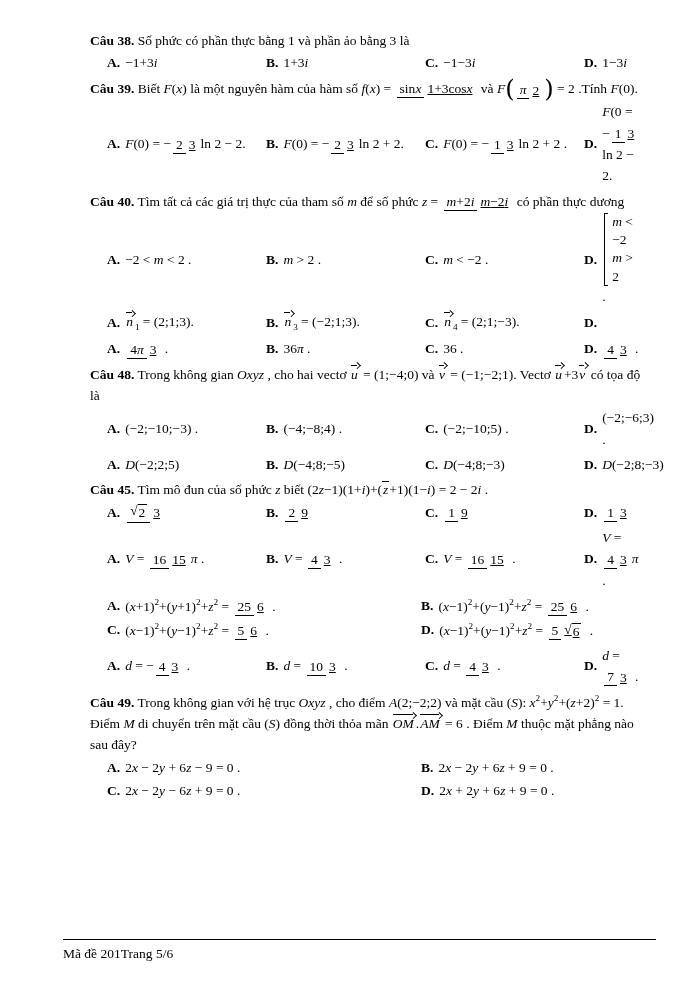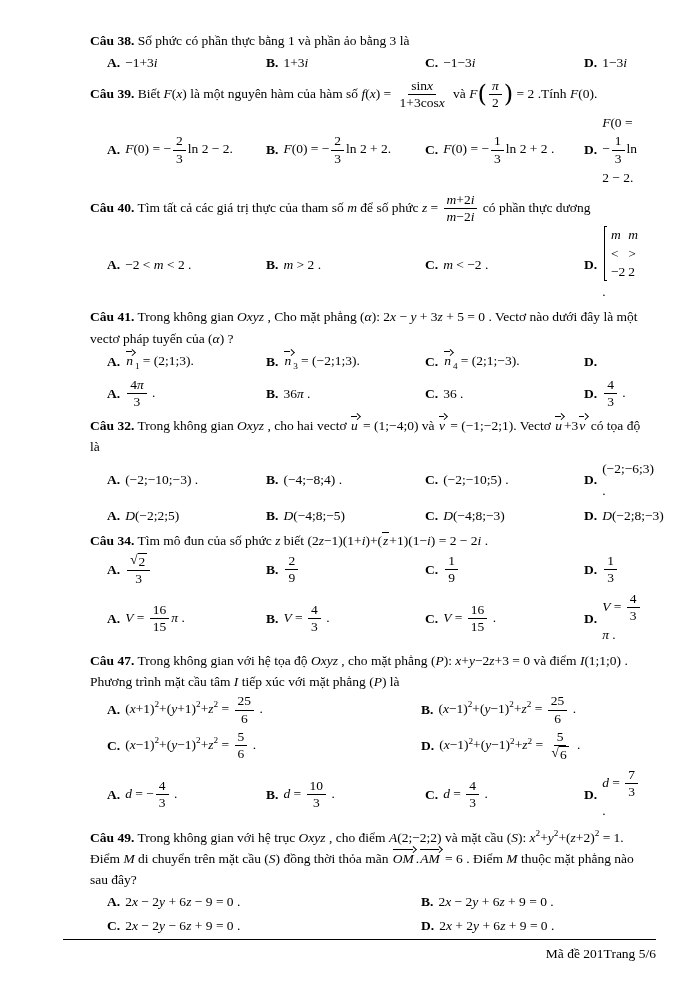--- a/index.html
+++ b/index.html
@@ -15,40 +15,40 @@
   .stem{text-align:left;}
   .options{display:grid;padding-left:17px;column-gap:4px;row-gap:2px;margin:1px 0 0 0;}
   .options.c4{grid-template-columns:155px 155px 155px 1fr;}
   .options.c2{grid-template-columns:310px 1fr;}
   .option{display:flex;align-items:center;gap:5px;}
   .olabel{font-weight:bold;}
   b{font-weight:bold;}
   i{font-style:italic;}
   sup{font-size:0.68em;}
   sub{font-size:0.68em;}
-  .frac{display:inline-flex;flex-direction:column;align-items:center;vertical-align:middle;margin:0 2px;line-height:1.2;text-align:center;}
+  .frac{display:inline-flex;flex-direction:row;align-items:center;vertical-align:middle;margin:0 2px;line-height:1.2;text-align:center;}
   .frac .num{padding:0 3px;border-bottom:1px solid #000;display:inline-flex;align-items:flex-start;justify-content:center;}
-  .frac .den{padding:0 3px;display:inline-flex;align-items:flex-end;justify-content:center;}
+  .frac .den{padding:0 3px;display:inline-flex;align-items:flex-end;justify-content:center;text-decoration:underline;}
   .vec{position:relative;display:inline-block;font-style:italic;padding:2px 2px 0 1px;line-height:1.15;}
   .vec::before{content:"";position:absolute;left:1px;right:3px;top:0;border-top:1px solid #000;}
   .vec::after{content:"";position:absolute;right:0;top:-1.5px;width:3.6px;height:3.6px;border-top:1px solid #000;border-right:1px solid #000;transform:rotate(45deg);}
   .bar{display:inline-block;border-top:1px solid #000;font-style:italic;line-height:1.15;padding:0 1px;margin-top:2px;}
   .sqrt{display:inline-flex;align-items:flex-start;line-height:1.2;}
   .sqrt .rad{line-height:1.1;}
   .sqrt .sqc{border-top:1px solid #000;line-height:1.2;padding:0 2px 0 1px;}
   .bpwrap{display:inline-flex;align-items:center;vertical-align:middle;}
   .bp{font-size:1.8em;font-weight:400;line-height:0.85;font-family:"DejaVu Serif",serif;}
   .cases{display:inline-flex;align-items:center;vertical-align:middle;margin-left:2px;}
   .brk{align-self:stretch;width:5px;border-left:1.4px solid #000;border-top:1.4px solid #000;border-bottom:1.4px solid #000;margin-right:4px;}
-  .ccol{display:inline-flex;flex-direction:row;}
+  .ccol{display:inline-flex;flex-direction:column;}
   .cline{line-height:1.35;text-align:left;}
   .footer{
     position:absolute;left:63px;right:44px;bottom:26px;
     border-top:1.2px solid #000;padding-top:3px;
-    display:flex;justify-content:flex-end;
+    display:flex;justify-content:flex-start;
   }
 </style>
 </head>
 <body>
 
 <div class="page">
   <main>
       <div class="question">
         <div class="stem"><b>Câu 38.</b> Số phức có phần thực bằng 1 và phần ảo bằng 3 là</div>
         <div class="options c4">
@@ -139,21 +139,20 @@
                 <span class="brk"></span>
                 <span class="ccol">
                   <span class="cline"><i>m</i> &lt; −2</span>
                   <span class="cline"><i>m</i> &gt; 2</span>
                 </span>
               </span> .</span>
           </div>
         </div>
       </div>
       <div class="question">
-        <div class="stem"><b>Câu 41.</b> Trong không gian <i>Oxyz</i> , Cho mặt phẳng (<i>α</i>): 2<i>x</i> − <i>y</i> + 3<i>z</i> + 5 = 0 . Vectơ nào dưới đây là một vectơ pháp tuyến của (<i>α</i>) ?</div>
         <div class="options c4">
           <div class="option">
             <b class="olabel">A.</b>
             <span class="ocontent"><span><span class="vec">n</span><sub>1</sub></span> = (2;1;3).</span>
           </div>
           <div class="option">
             <b class="olabel">B.</b>
             <span class="ocontent"><span><span class="vec">n</span><sub>3</sub></span> = (−2;1;3).</span>
           </div>
           <div class="option">
@@ -185,21 +184,21 @@
           <div class="option">
             <b class="olabel">D.</b>
             <span class="ocontent"><span class="frac">
                 <span class="num">4</span>
                 <span class="den">3</span>
               </span> .</span>
           </div>
         </div>
       </div>
       <div class="question">
-        <div class="stem"><b>Câu 32.</b> Trong không gian <i>Oxyz</i> , cho hai vectơ <span><span class="vec">u</span></span> = (1;−4;0) và <span><span class="vec">v</span></span> = (−1;−2;1). Vectơ <span><span class="vec">u</span></span>+3<span><span class="vec">v</span></span>  có tọa độ là</div>
+        <div class="stem"><b>Câu 48.</b> Trong không gian <i>Oxyz</i> , cho hai vectơ <span><span class="vec">u</span></span> = (1;−4;0) và <span><span class="vec">v</span></span> = (−1;−2;1). Vectơ <span><span class="vec">u</span></span>+3<span><span class="vec">v</span></span>  có tọa độ là</div>
         <div class="options c4">
           <div class="option">
             <b class="olabel">A.</b>
             <span class="ocontent">(−2;−10;−3) .</span>
           </div>
           <div class="option">
             <b class="olabel">B.</b>
             <span class="ocontent">(−4;−8;4) .</span>
           </div>
           <div class="option">
@@ -226,21 +225,21 @@
             <b class="olabel">C.</b>
             <span class="ocontent"><i>D</i>(−4;8;−3)</span>
           </div>
           <div class="option">
             <b class="olabel">D.</b>
             <span class="ocontent"><i>D</i>(−2;8;−3)</span>
           </div>
         </div>
       </div>
       <div class="question">
-        <div class="stem"><b>Câu 34.</b> Tìm mô đun của số phức <i>z</i> biết (2<i>z</i>−1)(1+<i>i</i>)+(<span class="bar">z</span>+1)(1−<i>i</i>) = 2 − 2<i>i</i> .</div>
+        <div class="stem"><b>Câu 45.</b> Tìm mô đun của số phức <i>z</i> biết (2<i>z</i>−1)(1+<i>i</i>)+(<span class="bar">z</span>+1)(1−<i>i</i>) = 2 − 2<i>i</i> .</div>
         <div class="options c4">
           <div class="option">
             <b class="olabel">A.</b>
             <span class="ocontent"><span class="frac">
                 <span class="num">
                   <span class="sqrt">
                     <span class="rad">√</span>
                     <span class="sqc">2</span>
                   </span>
                 </span>
@@ -296,21 +295,20 @@
           <div class="option">
             <b class="olabel">D.</b>
             <span class="ocontent"><i>V</i> = <span class="frac">
                 <span class="num">4</span>
                 <span class="den">3</span>
               </span><i>π</i> .</span>
           </div>
         </div>
       </div>
       <div class="question">
-        <div class="stem"><b>Câu 47.</b> Trong không gian với hệ tọa độ <i>Oxyz</i> , cho mặt phẳng (<i>P</i>): <i>x</i>+<i>y</i>−2<i>z</i>+3 = 0  và điểm <i>I</i>(1;1;0) . Phương trình mặt cầu tâm <i>I</i>  tiếp xúc với mặt phẳng (<i>P</i>)  là</div>
         <div class="options c2">
           <div class="option">
             <b class="olabel">A.</b>
             <span class="ocontent">(<i>x</i>+1)<sup>2</sup>+(<i>y</i>+1)<sup>2</sup>+<i>z</i><sup>2</sup> = <span class="frac">
                 <span class="num">25</span>
                 <span class="den">6</span>
               </span> .</span>
           </div>
           <div class="option">
             <b class="olabel">B.</b>

